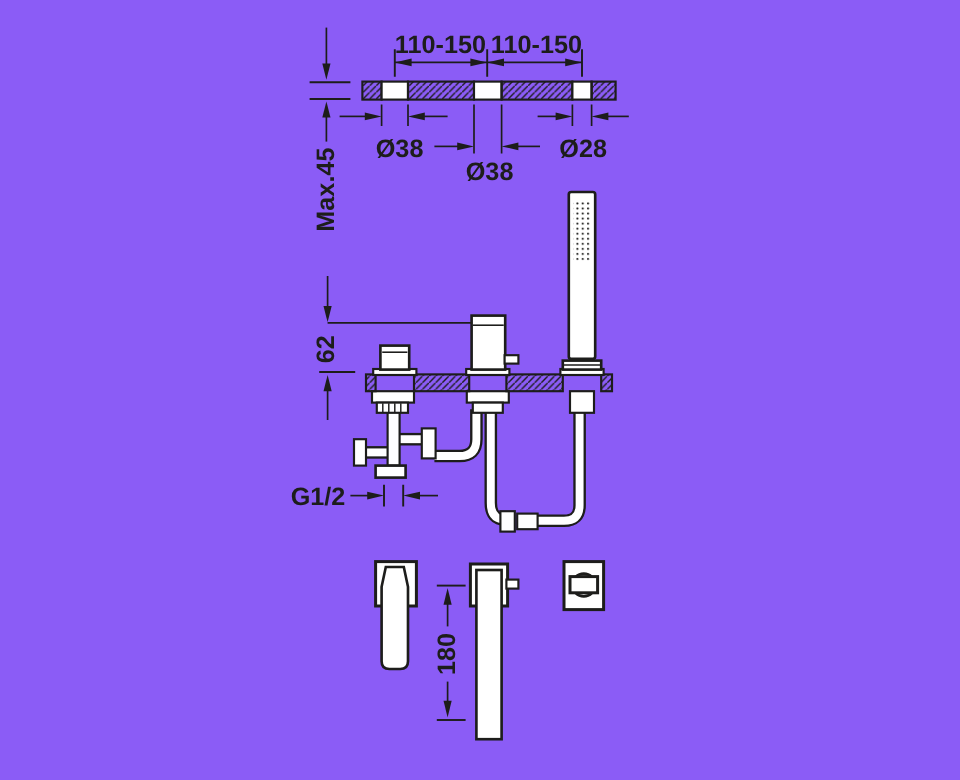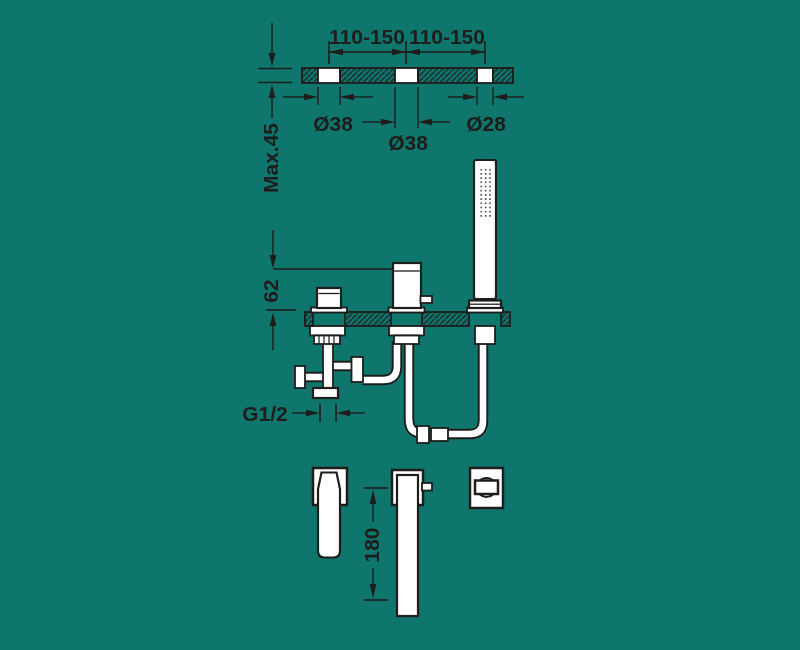--- a/index.html
+++ b/index.html
@@ -1,16 +1,16 @@
 <!DOCTYPE html>
 <html><head>
 <meta charset="utf-8">
 <style>
   html,body{margin:0;padding:0;background:#fff;}
-  .stage{position:relative;width:800px;height:650px;background:#0f766e;overflow:hidden;}
+  .stage{position:relative;width:800px;height:650px;background:#8b5cf6;overflow:hidden;}
   svg{display:block;width:800px;height:650px;}
   .dim-text{font:bold 21px "Liberation Sans", sans-serif;fill:currentColor;}
   .dimline{stroke:currentColor;stroke-width:1.4;fill:none;}
   .tick{stroke:currentColor;stroke-width:1.6;fill:none;}
   .arrow{fill:currentColor;stroke:none;}
   .outline{fill:#fff;stroke:currentColor;stroke-width:2.2;}
   .outline-heavy{fill:#fff;stroke:currentColor;stroke-width:2.5;}
   .outline-thin{fill:#fff;stroke:currentColor;stroke-width:1.8;}
   .hatched{fill:url(#hatch);stroke:currentColor;stroke-width:1.8;}
   .hole{fill:#fff;stroke:currentColor;stroke-width:1.8;}

